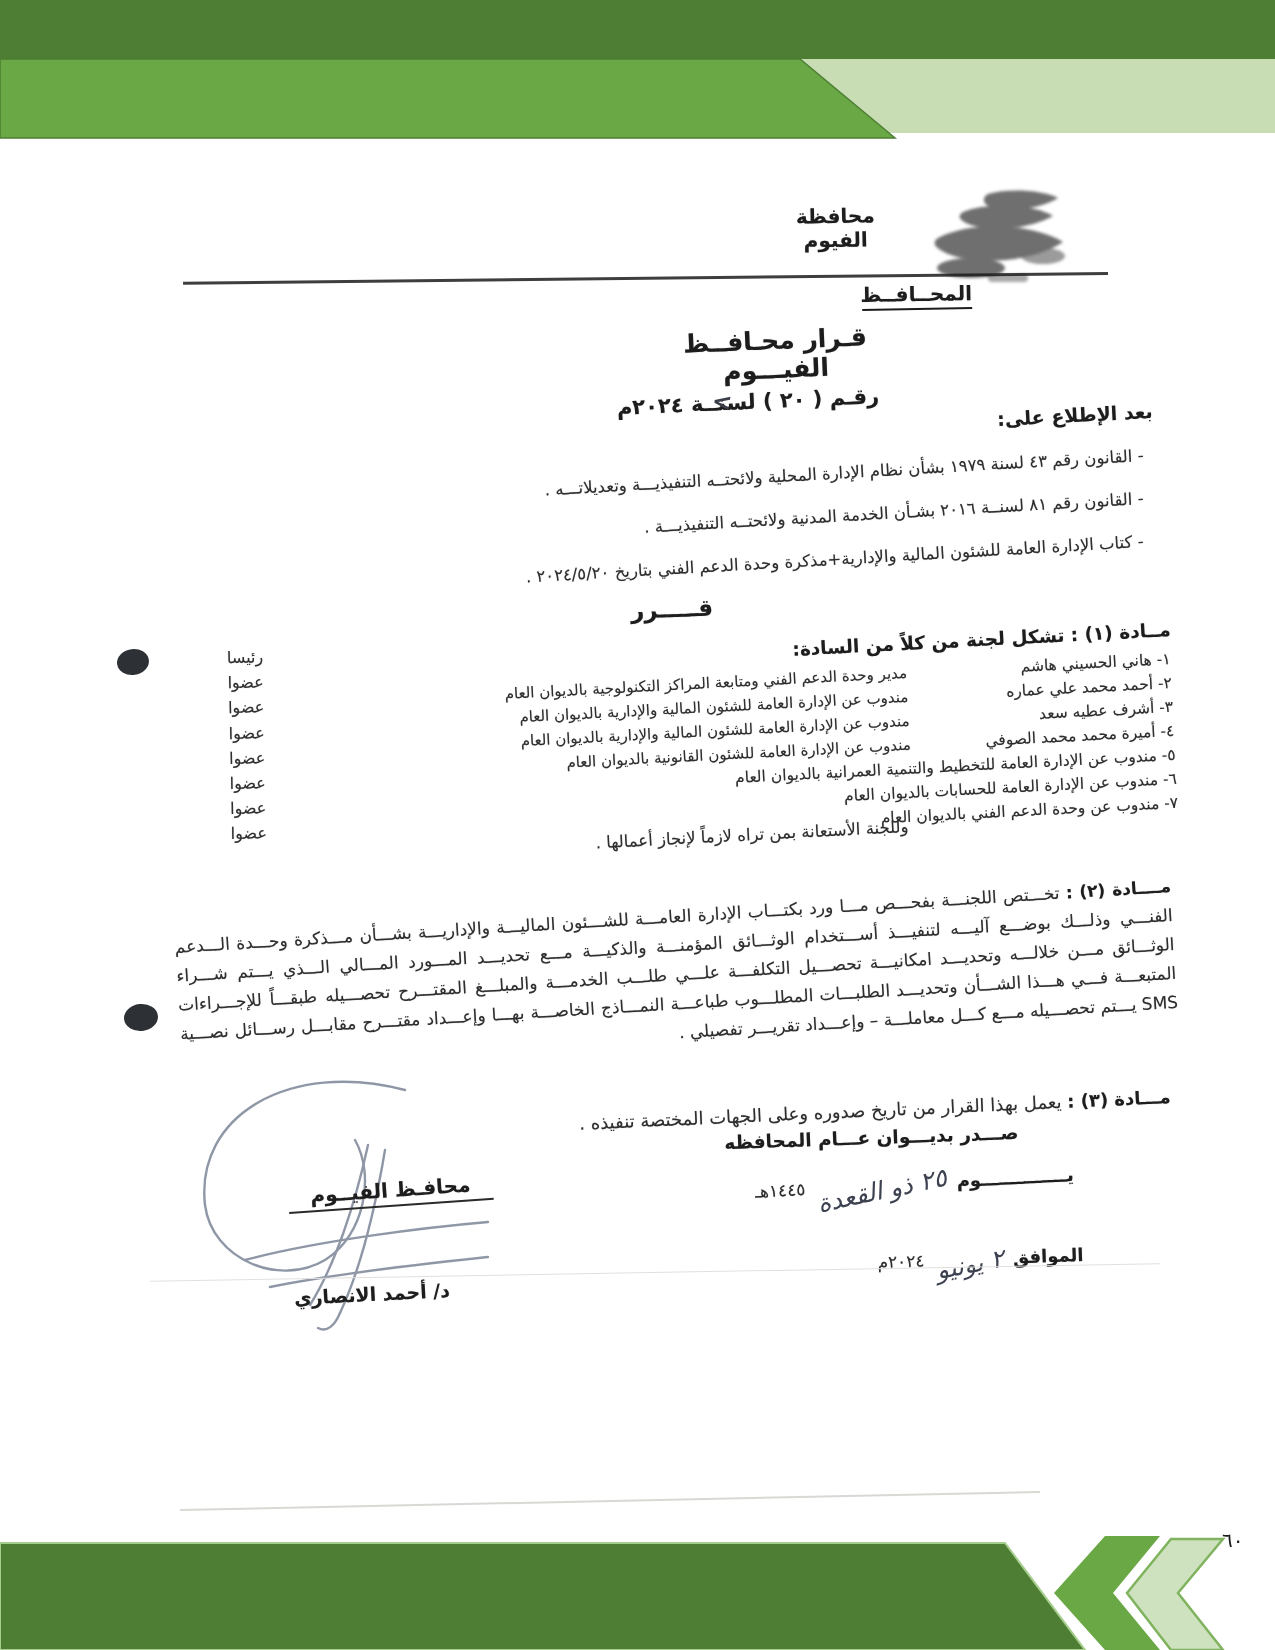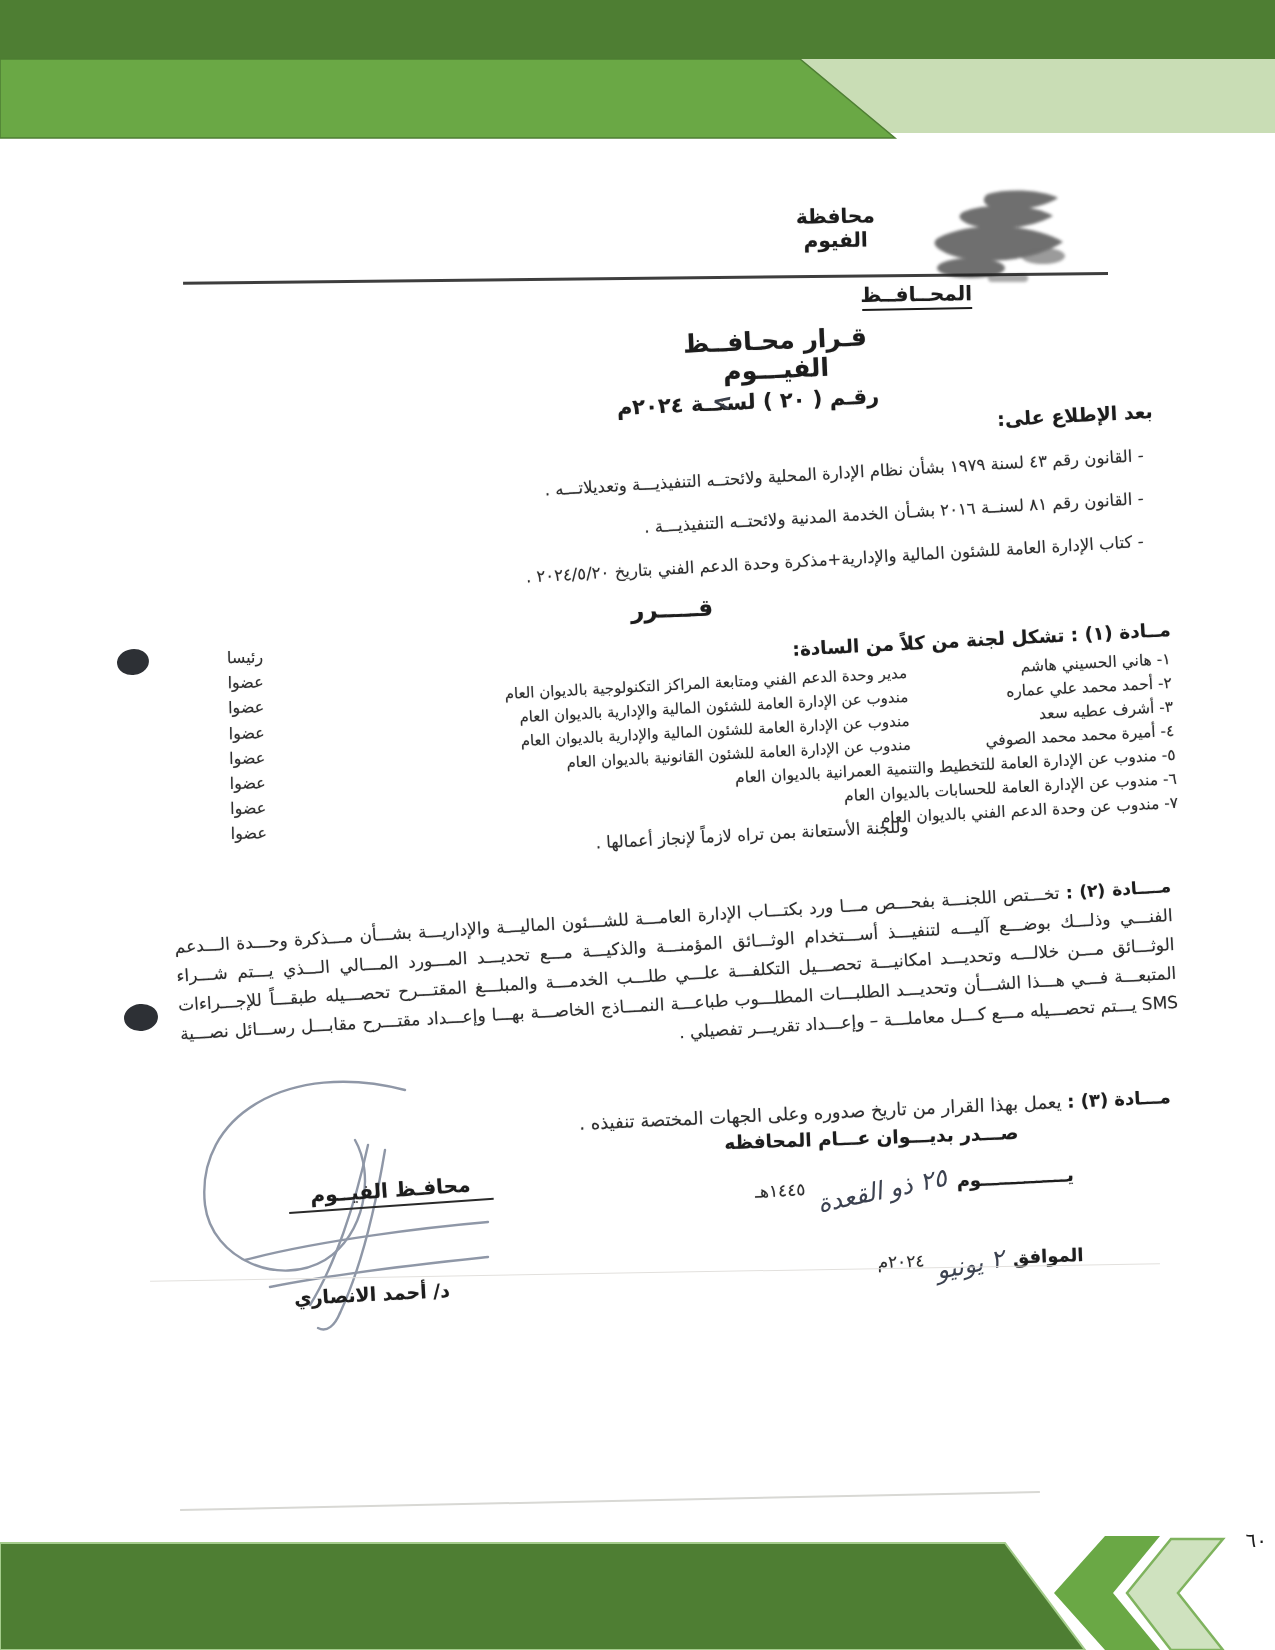--- a/index.html
+++ b/index.html
@@ -41,21 +41,21 @@
   .date-prefix{font-size:18px;}
   .date-hand{font-size:25px;font-style:italic;color:#3c4250;transform:rotate(-9deg) translateY(6px);text-shadow:none;}
   .date-suffix{font-size:17px;}
   .sig-title{left:288px;top:1178px;width:205px;font-size:20px;text-align:center;border-bottom:2px solid #2a2a2a;padding-bottom:3px;transform:rotate(-4deg);}
   .signatory{left:272px;top:1283px;width:200px;font-size:19px;text-align:center;transform:rotate(-3deg);}
   .faint-line1{left:150px;top:1272px;width:1010px;height:1px;background:#e2e0dd;transform:rotate(-1deg);}
   .faint-line2{left:180px;top:1500px;width:860px;height:2px;background:#d8d8d4;transform:rotate(-1.2deg);}
   .dot{background:#2d3035;border-radius:50%;}
   .dot1{left:117px;top:649px;width:32px;height:26px;transform:rotate(-8deg);}
   .dot2{left:124px;top:1004px;width:34px;height:27px;transform:rotate(-6deg);}
-  .page-number{left:1222px;top:1528px;width:45px;font-size:20px;color:#1c1c1c;text-align:right;}
+  .page-number{left:1222px;top:1528px;width:45px;font-size:20px;color:#1c1c1c;text-align:left;}
 </style>
 </head>
 <body>
 
 <div class="canvas">
 
   <svg class="abs" style="left:0;top:0;" width="1275" height="140" viewBox="0 0 1275 140">
     <rect x="0" y="0" width="1275" height="59" fill="#4e7e33"></rect>
     <polygon points="800,59 1275,59 1275,133 889,133" fill="#c9ddb5"></polygon>
     <polygon points="0,59 800,59 895,138 0,138" fill="#6aa845" stroke="#4e7e33" stroke-width="1.5"></polygon>

